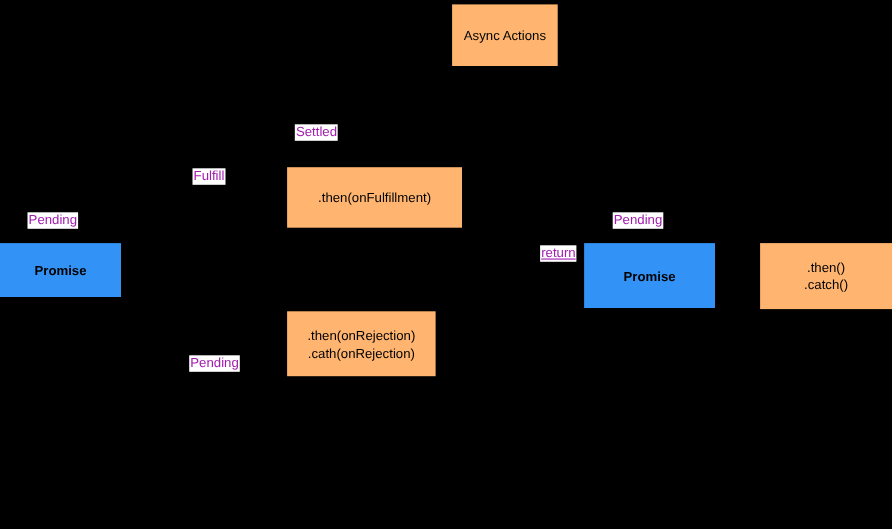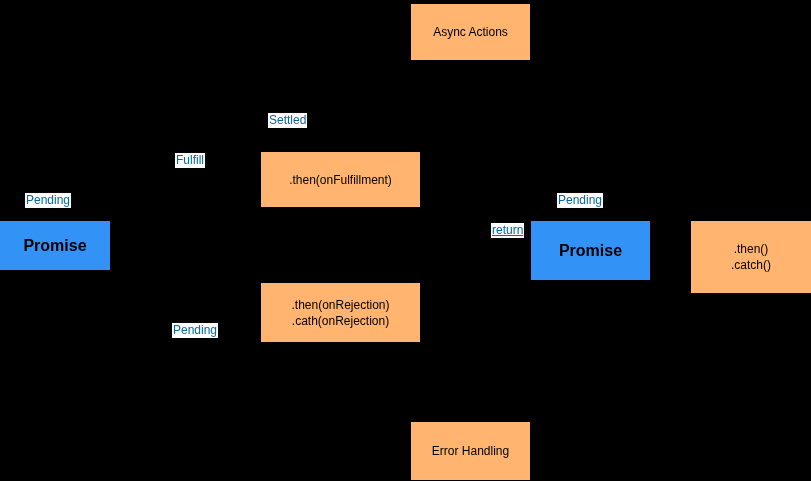--- a/index.html
+++ b/index.html
@@ -26,71 +26,68 @@
     font-size: 12px;
     line-height: 16px;
     white-space: pre-line;
   }
   .node-orange {
     background: #FFB570;
   }
   .node-blue {
     background: #3392F5;
     font-weight: bold;
-    font-size: 16px;
+    font-size: 12px;
   }
   .edge-label {
     position: absolute;
     background: #FFFFFF;
-    color: #0369a1;
+    color: #a21caf;
     font-size: 12px;
     line-height: 15px;
     padding: 0 1px;
     white-space: nowrap;
     box-sizing: border-box;
   }
   .node-text {
     display: block;
     white-space: pre-line;
   }
 </style>
 </head>
 <body>
 
 <div id="canvas">
 
-  <div class="node node-orange" style="left:411px; top:4px; width:119px; height:56px;">
+  <div class="node node-orange" style="left:411px; top:4px; width:96px; height:56px;">
     <span class="node-text">Async Actions</span>
   </div>
 
   <div class="node node-orange" style="left:261px; top:152px; width:159px; height:55px;">
     <span class="node-text">.then(onFulfillment)</span>
   </div>
 
-  <div class="node node-orange" style="left:261px; top:283px; width:159px; height:59px;">
+  <div class="node node-orange" style="left:261px; top:283px; width:135px; height:59px;">
     <span class="node-text">.then(onRejection)
 .cath(onRejection)</span>
   </div>
 
   <div class="node node-blue" style="left:0px; top:221px; width:110px; height:49px;">
     <span class="node-text">Promise</span>
   </div>
 
   <div class="node node-blue" style="left:531px; top:221px; width:119px; height:59px;">
     <span class="node-text">Promise</span>
   </div>
 
-  <div class="node node-orange" style="left:691px; top:221px; width:120px; height:72px;">
+  <div class="node node-orange" style="left:691px; top:221px; width:120px; height:60px;">
     <span class="node-text">.then()
 .catch()</span>
   </div>
 
-  <div class="node node-orange" style="left:411px; top:422px; width:119px; height:58px;">
-    <span class="node-text">Error Handling</span>
-  </div>
 
   <div class="edge-label" style="left:25px; top:193px;">Pending</div>
 
   <div class="edge-label" style="left:175px; top:153px;">Fulfill</div>
 
   <div class="edge-label" style="left:268px; top:113px;">Settled</div>
 
   <div class="edge-label" style="left:172px; top:323px;">Pending</div>
 
   <div class="edge-label" style="left:491px; top:223px;text-decoration:underline;">return</div>

